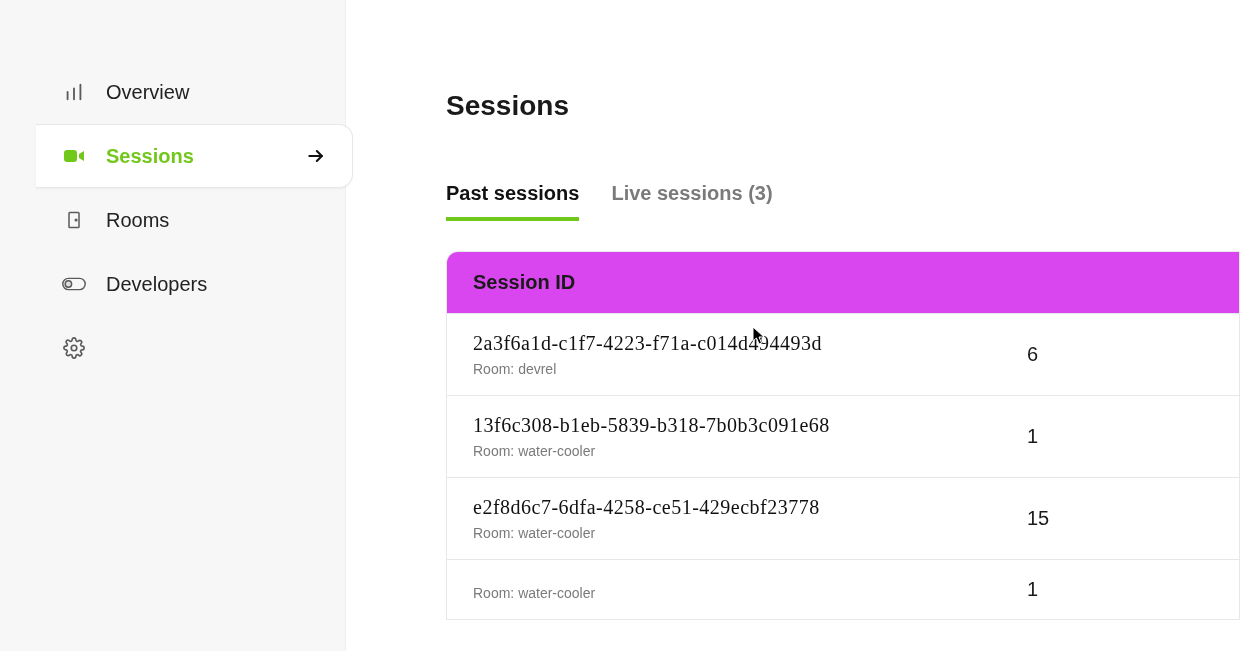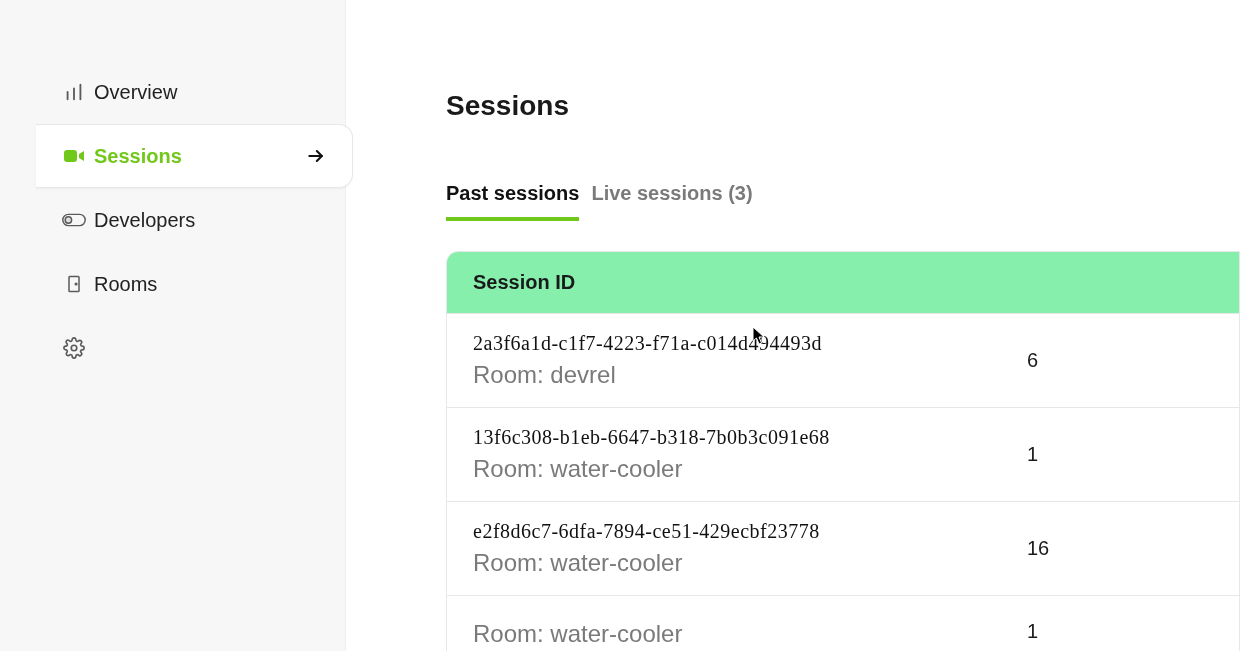--- a/index.html
+++ b/index.html
@@ -28,21 +28,21 @@
   
   .sidebar{
     width:var(--sidebar-w);flex:0 0 var(--sidebar-w);
     padding-left:var(--bg-strip-w);
     background:#f7f7f7;
     border-right:1px solid rgba(0,0,0,.03);
     position:relative;
   }
   .sb-top-pad{height:60px;}
   .sb-item{
-    display:flex;align-items:center;gap:8px;
+    display:flex;align-items:center;gap:20px;
     padding:0 26px;height:64px;
     font-size:20px;font-weight:500;color:#222;
     cursor:pointer;
   }
   .sb-item .icon{width:24px;height:24px;flex:0 0 24px;display:flex;align-items:center;justify-content:center;color:#5b5b5b;}
   .sb-item .label{flex:1;}
 
   .sb-item.active{
     background:#fff;
     border-top:1px solid var(--border);
@@ -56,48 +56,48 @@
     color:var(--accent);
     font-weight:600;
   }
   .sb-item.active .icon{color:var(--accent);}
   .sb-item .arrow{color:#111;font-size:20px;}
 
   
   .main{flex:1;padding:90px 0 0 100px;overflow:hidden;}
   .page-title{font-size:28px;font-weight:700;margin:0 0 60px 0;}
 
-  .tabs{display:flex;gap:12px;border-bottom:none;margin-bottom:30px;}
+  .tabs{display:flex;gap:32px;border-bottom:none;margin-bottom:30px;}
   .tab{font-size:20px;font-weight:600;padding-bottom:12px;cursor:pointer;color:var(--muted);}
   .tab.active{color:#111;border-bottom:4px solid var(--accent);}
 
   .table-wrap{
     border:1px solid var(--border);
     border-top-left-radius:12px;
     overflow:hidden;
   }
   .thead{
     display:flex;align-items:center;
-    background:#86efac;
+    background:#d946ef;
     border-bottom:1px solid var(--border);
     height:62px;
   }
   .th{font-size:20px;font-weight:700;padding:0 26px;}
   .col-id{flex:1;}
   .col-part{width:238px;flex:0 0 238px;}
 
   .row{
     display:flex;align-items:center;
     border-bottom:1px solid var(--border);
     padding:18px 0;
   }
   .row:last-child{border-bottom:none;}
   .cell{padding:0 26px;}
   .sid{font-family:Liberation Serif, serif;font-size:20px;letter-spacing:.5px;color:#111;}
-  .room{color:var(--muted);font-size:24px;margin-top:6px;}
+  .room{color:var(--muted);font-size:14px;margin-top:6px;}
   .part{font-size:20px;}
 
   
   .cursor{
     position:absolute;left:752px;top:326px;width:16px;height:22px;pointer-events:none;
   }
   .cursor svg{display:block;}
 
   
   svg{display:block;}
@@ -134,41 +134,41 @@
       <span class="arrow">
         <svg width="20" height="20" viewBox="0 0 24 24" fill="none" stroke="currentColor" stroke-width="2.5" stroke-linecap="round" stroke-linejoin="round">
           <line x1="4" y1="12" x2="19" y2="12"></line>
             <polyline points="13 6 19 12 13 18"></polyline>
         </svg>
       </span>
     </div>
 
     <div class="sb-item">
       <span class="icon">
+        <svg width="20" height="22" viewBox="0 0 24 24" fill="none" stroke="currentColor" stroke-width="1.8">
+          <rect x="6" y="3" width="12" height="18" rx="1"></rect>
+          <circle cx="14.5" cy="12" r="1" fill="currentColor"></circle>
+        </svg>
+      </span>
+      <span class="label">Rooms</span>
+    </div>
+
+    <div class="sb-item">
+      <span class="icon">
         <svg width="26" height="16" viewBox="0 0 30 16" fill="none" stroke="currentColor" stroke-width="1.8">
           <rect x="1" y="1" width="28" height="14" rx="7"></rect>
           <circle cx="8" cy="8" r="4" fill="currentColor" opacity=".15"></circle>
           <circle cx="8" cy="8" r="4"></circle>
         </svg>
       </span>
       <span class="label">Developers</span>
     </div>
 
     <div class="sb-item">
       <span class="icon">
-        <svg width="20" height="22" viewBox="0 0 24 24" fill="none" stroke="currentColor" stroke-width="1.8">
-          <rect x="6" y="3" width="12" height="18" rx="1"></rect>
-          <circle cx="14.5" cy="12" r="1" fill="currentColor"></circle>
-        </svg>
-      </span>
-      <span class="label">Rooms</span>
-    </div>
-
-    <div class="sb-item">
-      <span class="icon">
         <svg width="22" height="22" viewBox="0 0 24 24" fill="none" stroke="currentColor" stroke-width="1.8">
           <circle cx="12" cy="12" r="3"></circle>
           <path d="M19.4 15a1.7 1.7 0 0 0 .34 1.87l.06.06a2 2 0 1 1-2.83 2.83l-.06-.06a1.7 1.7 0 0 0-1.87-.34 1.7 1.7 0 0 0-1 1.56V21a2 2 0 1 1-4 0v-.09a1.7 1.7 0 0 0-1.11-1.56 1.7 1.7 0 0 0-1.87.34l-.06.06a2 2 0 1 1-2.83-2.83l.06-.06a1.7 1.7 0 0 0 .34-1.87 1.7 1.7 0 0 0-1.56-1H3a2 2 0 1 1 0-4h.09a1.7 1.7 0 0 0 1.56-1.11 1.7 1.7 0 0 0-.34-1.87l-.06-.06A2 2 0 1 1 7.08 4.25l.06.06a1.7 1.7 0 0 0 1.87.34H9a1.7 1.7 0 0 0 1-1.56V3a2 2 0 1 1 4 0v.09a1.7 1.7 0 0 0 1 1.56 1.7 1.7 0 0 0 1.87-.34l.06-.06a2 2 0 1 1 2.83 2.83l-.06.06a1.7 1.7 0 0 0-.34 1.87V9a1.7 1.7 0 0 0 1.56 1H21a2 2 0 1 1 0 4h-.09a1.7 1.7 0 0 0-1.56 1z"></path>
         </svg>
       </span>
     </div>
   </nav>
 
   <main class="main">
     <h1 class="page-title">Sessions</h1>
@@ -186,32 +186,32 @@
       <div class="row">
         <div class="cell col-id">
           <div class="sid">2a3f6a1d-c1f7-4223-f71a-c014d494493d</div>
           <div class="room"><span>Room: </span><span>devrel</span></div>
         </div>
         <div class="cell col-part part">6</div>
       </div>
 
       <div class="row">
         <div class="cell col-id">
-          <div class="sid">13f6c308-b1eb-6647-b318-7b0b3c091e68</div>
+          <div class="sid">13f6c308-b1eb-5839-b318-7b0b3c091e68</div>
           <div class="room"><span>Room: </span><span>water-cooler</span></div>
         </div>
         <div class="cell col-part part">1</div>
       </div>
 
       <div class="row">
         <div class="cell col-id">
-          <div class="sid">e2f8d6c7-6dfa-7894-ce51-429ecbf23778</div>
+          <div class="sid">e2f8d6c7-6dfa-4258-ce51-429ecbf23778</div>
           <div class="room"><span>Room: </span><span>water-cooler</span></div>
         </div>
-        <div class="cell col-part part">16</div>
+        <div class="cell col-part part">15</div>
       </div>
 
       <div class="row">
         <div class="cell col-id">
           <div class="room"><span>Room: </span><span>water-cooler</span></div>
         </div>
         <div class="cell col-part part">1</div>
       </div>
 
     </div>

